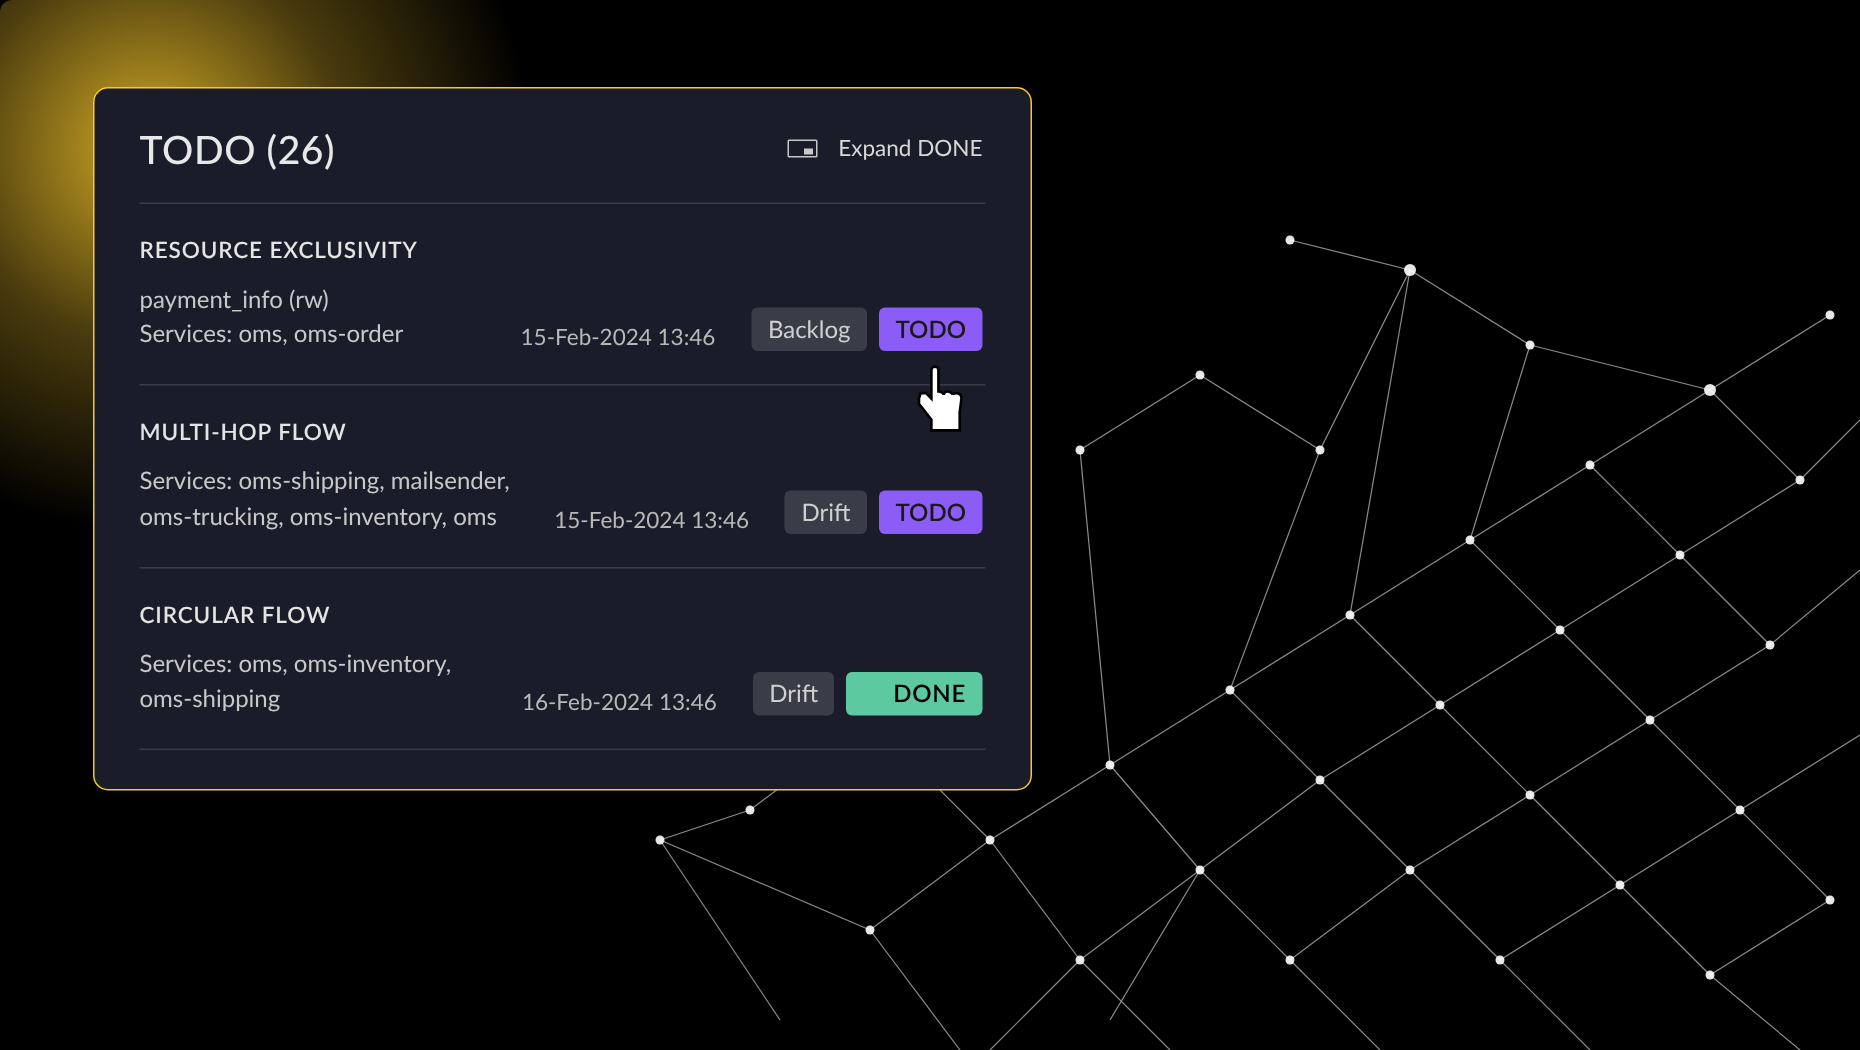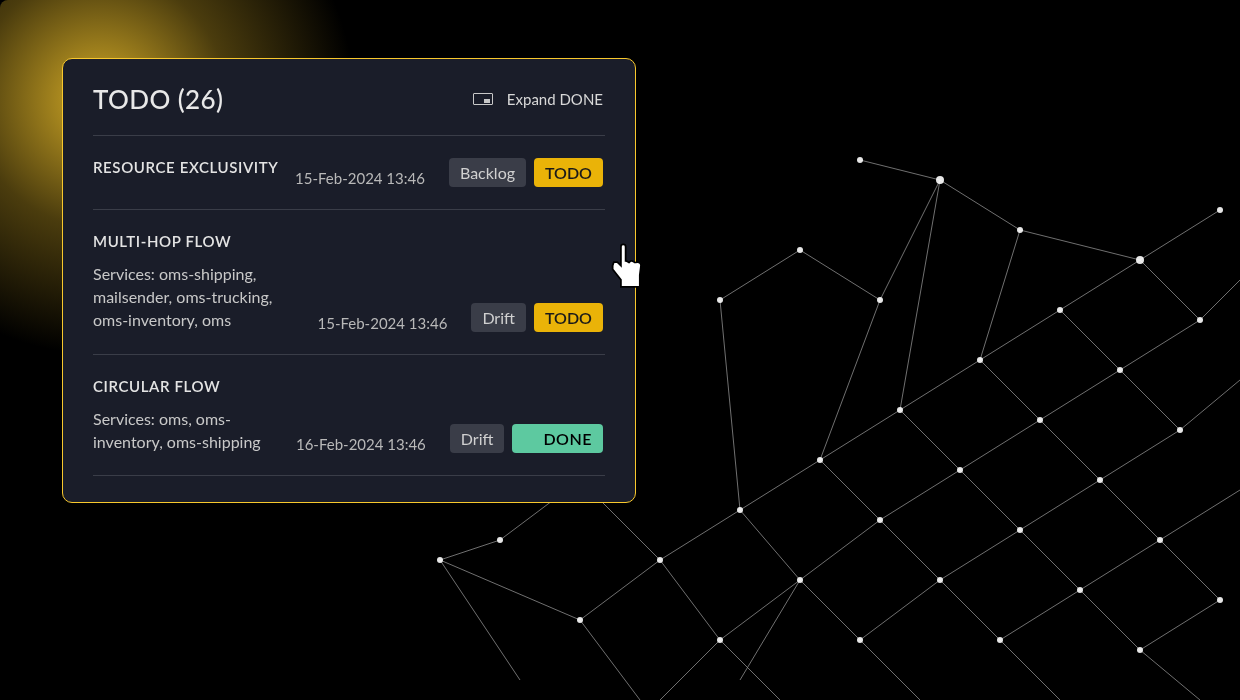--- a/index.html
+++ b/index.html
@@ -23,21 +23,21 @@
     }
     .network-bg {
       position: absolute;
       top: 0; left: 0; right: 0; bottom: 0;
       pointer-events: none;
     }
     .panel {
       position: absolute;
       top: 58px;
       left: 62px;
-      width: 574px;
+      width: 626px;
       background: #1a1d29;
       border: 1px solid #f8c82d;
       border-radius: 10px;
       color: #d8d8d8;
       padding: 0;
     }
     .panel-header {
       display: flex;
       justify-content: space-between;
       align-items: center;
@@ -109,21 +109,21 @@
     .tag-row { display: flex; gap: 8px; }
     .tag {
       display: inline-flex;
       align-items: center;
       padding: 5px 11px;
       border-radius: 4px;
       font-size: 16px;
       font-weight: 400;
     }
     .tag-grey { background: #3a3d48; color: #d0d0d0; text-align: center; }
-    .tag-yellow { background: #eab308; color: #1a1a1a; font-weight: 600; }
+    .tag-yellow { background: #8b5cf6; color: #1a1a1a; font-weight: 600; }
     .tag-green { background: #5dc9a0; color: #000000; font-weight: 600; letter-spacing: 0.5px; padding-left: 31px; }
     .cursor {
       position: absolute;
       top: 242px;
       left: 604px;
       width: 48px;
       height: 52px;
       pointer-events: none;
       z-index: 100;
     }
@@ -245,20 +245,24 @@
       <span class="expand-icon"></span>
       <span>Expand DONE</span>
     </div>
   </div>
 
   <div class="divider"></div>
 
   <div class="item">
     <div class="item-left">
       <div class="item-name">RESOURCE EXCLUSIVITY</div>
+      <div class="item-details">
+        <div>payment_info (rw)</div>
+        <div>Services: oms, oms-order</div>
+      </div>
     </div>
     <div class="item-right">
       <div class="item-timestamp">15-Feb-2024 13:46</div>
       <div class="tag-row">
         <span class="tag tag-grey">Backlog</span>
         <span class="tag tag-yellow">TODO</span>
       </div>
     </div>
   </div>
 

